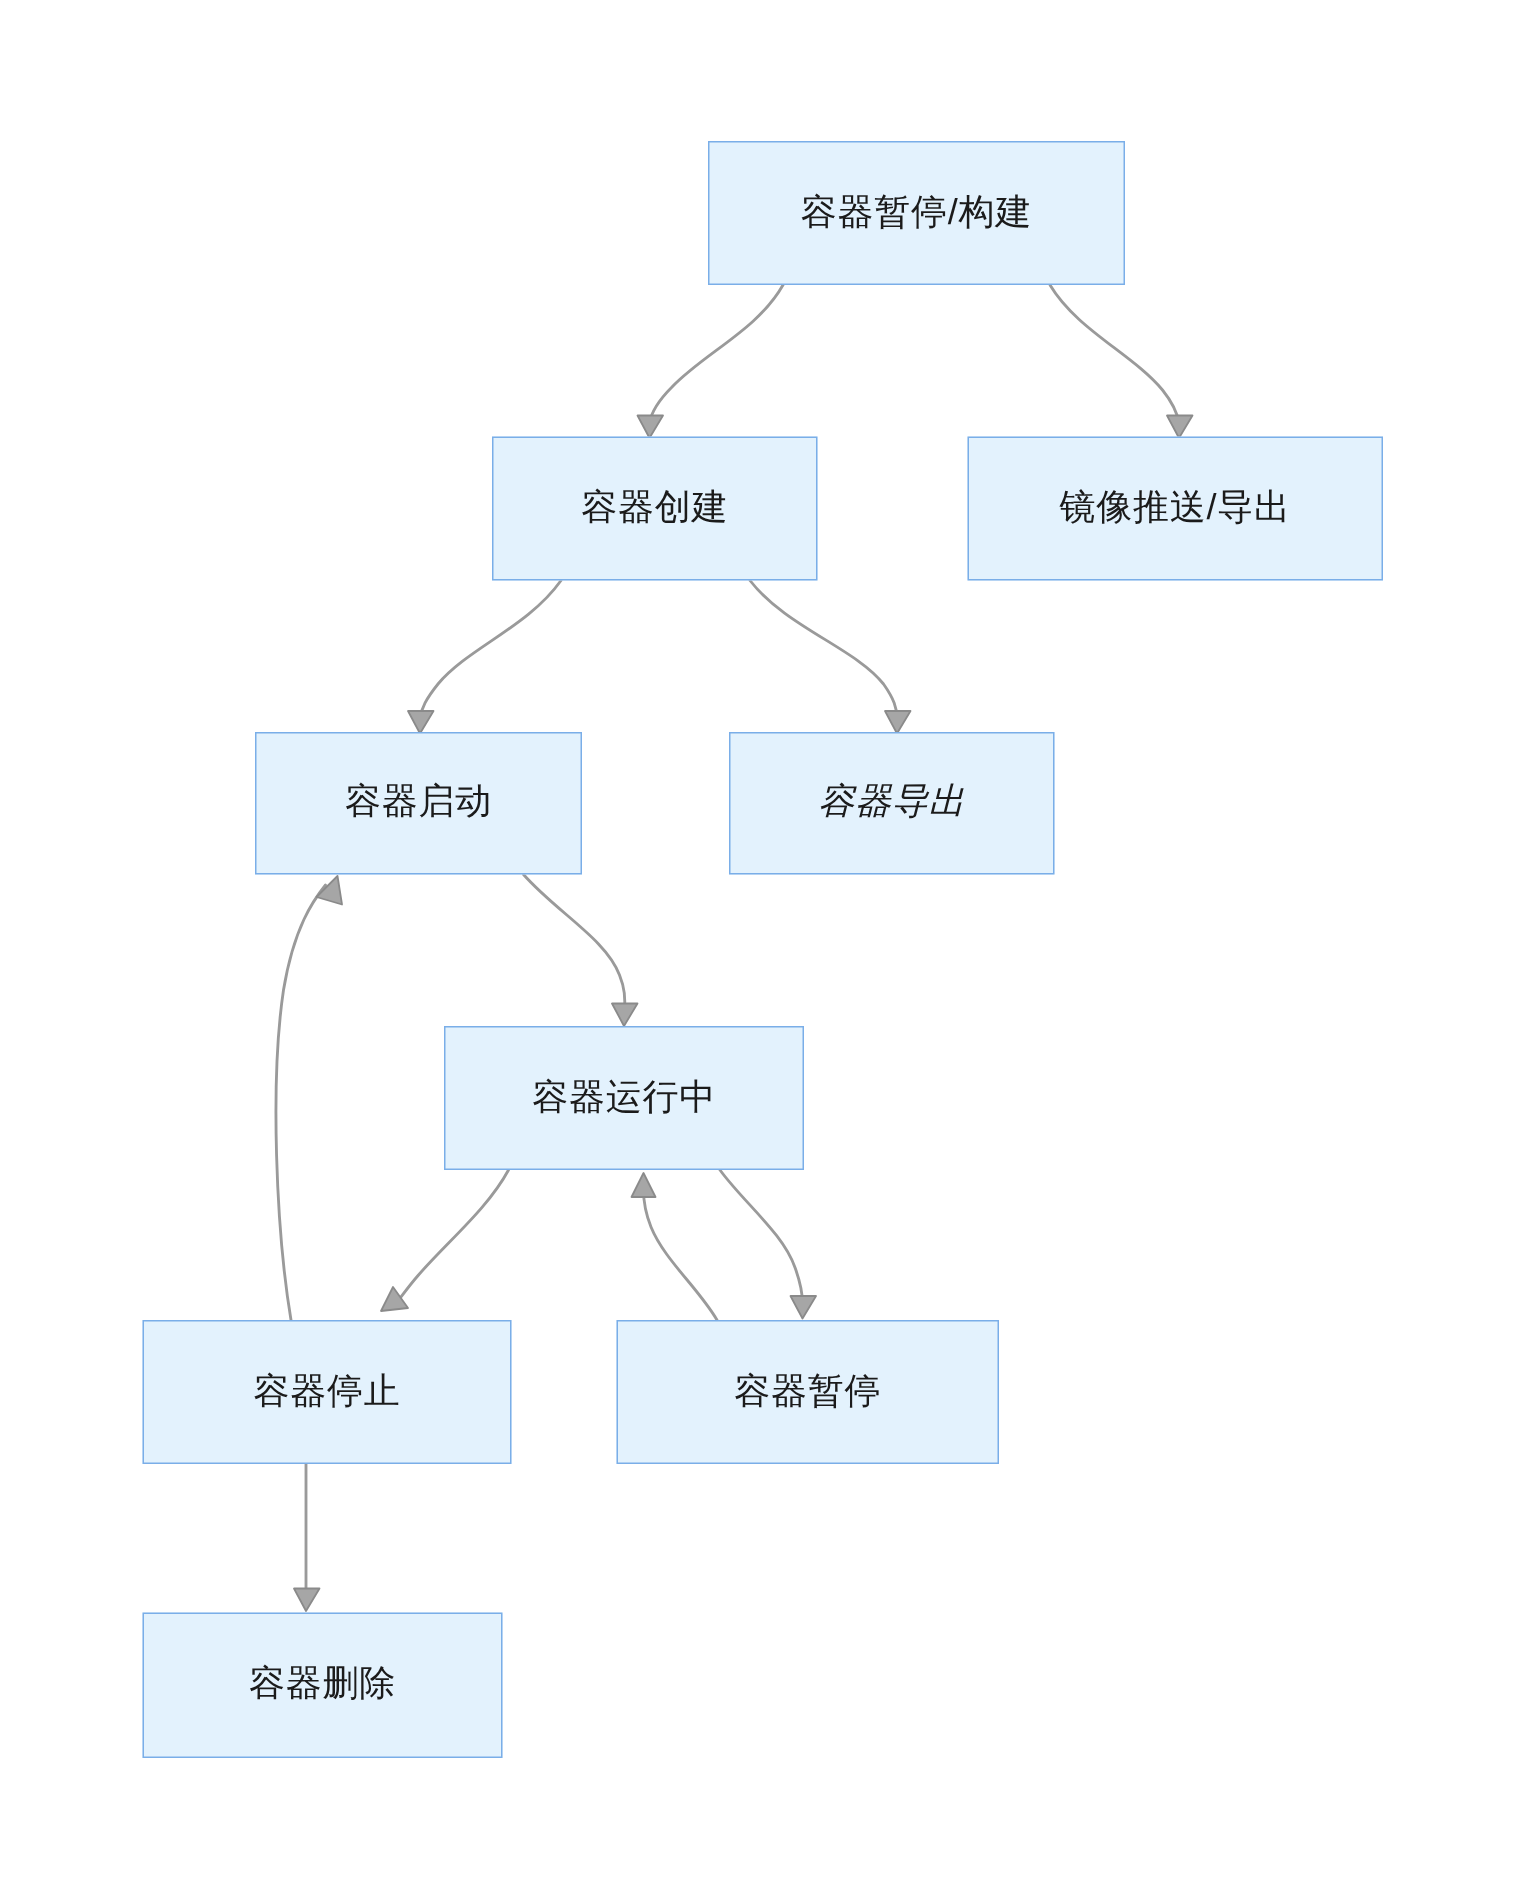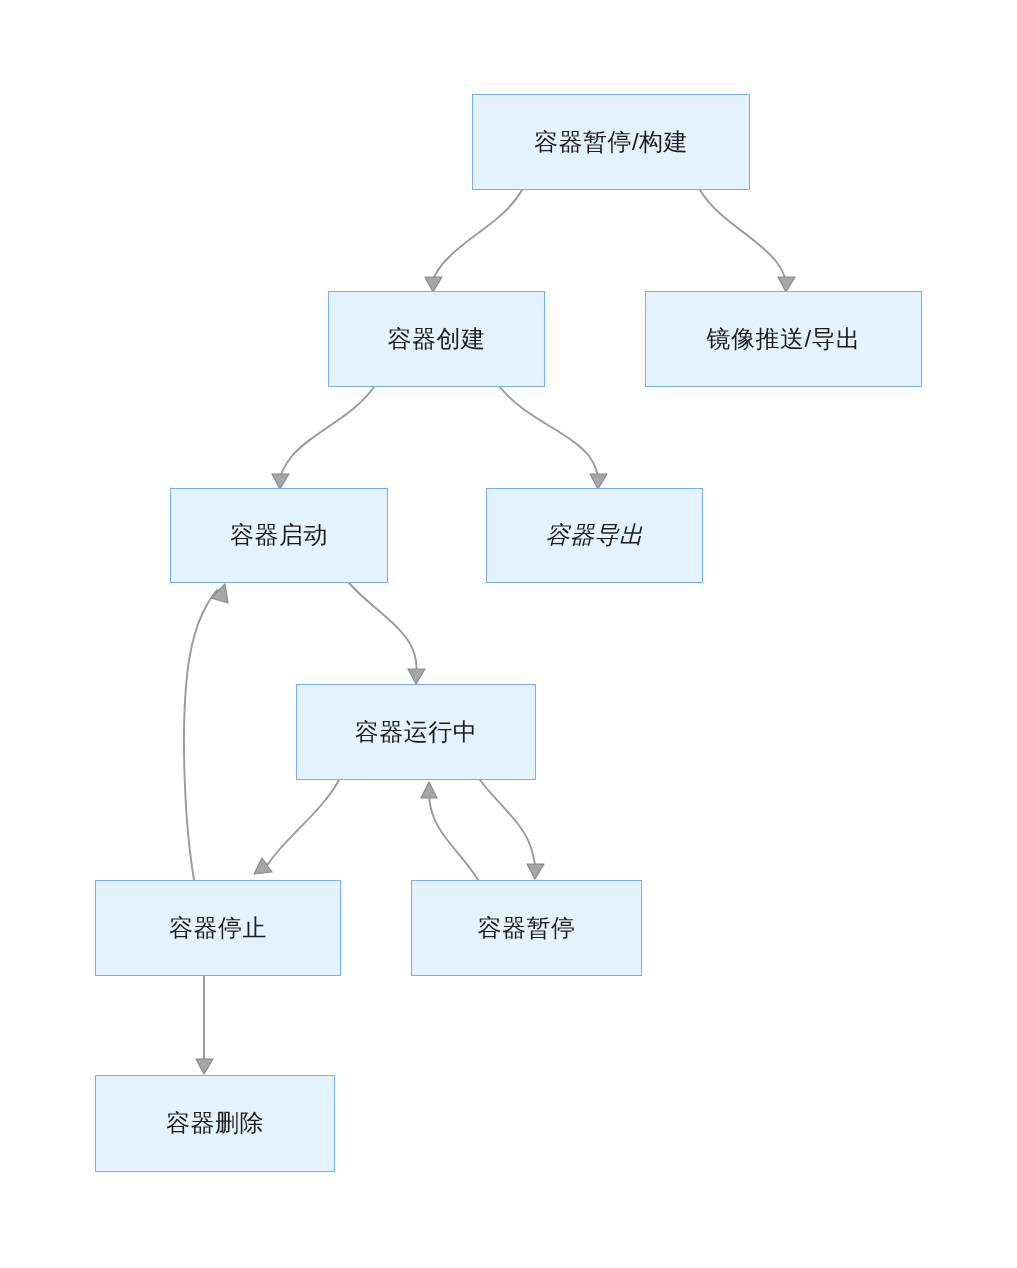--- a/index.html
+++ b/index.html
@@ -139,21 +139,21 @@
   </div>
 
   <div class="node" style="left:296px; top:684px; width:240px; height:96px;">
     <span class="node-label">容器运行中</span>
   </div>
 
   <div class="node" style="left:95px; top:880px; width:246px; height:96px;">
     <span class="node-label">容器停止</span>
   </div>
 
-  <div class="node" style="left:411px; top:880px; width:231px; height:96px;">
+  <div class="node" style="left:411px; top:880px; width:255px; height:96px;">
     <span class="node-label">容器暂停</span>
   </div>
 
   <div class="node" style="left:95px; top:1075px; width:240px; height:97px;">
     <span class="node-label">容器删除</span>
   </div>
 
 </div>
 
 </body></html>

